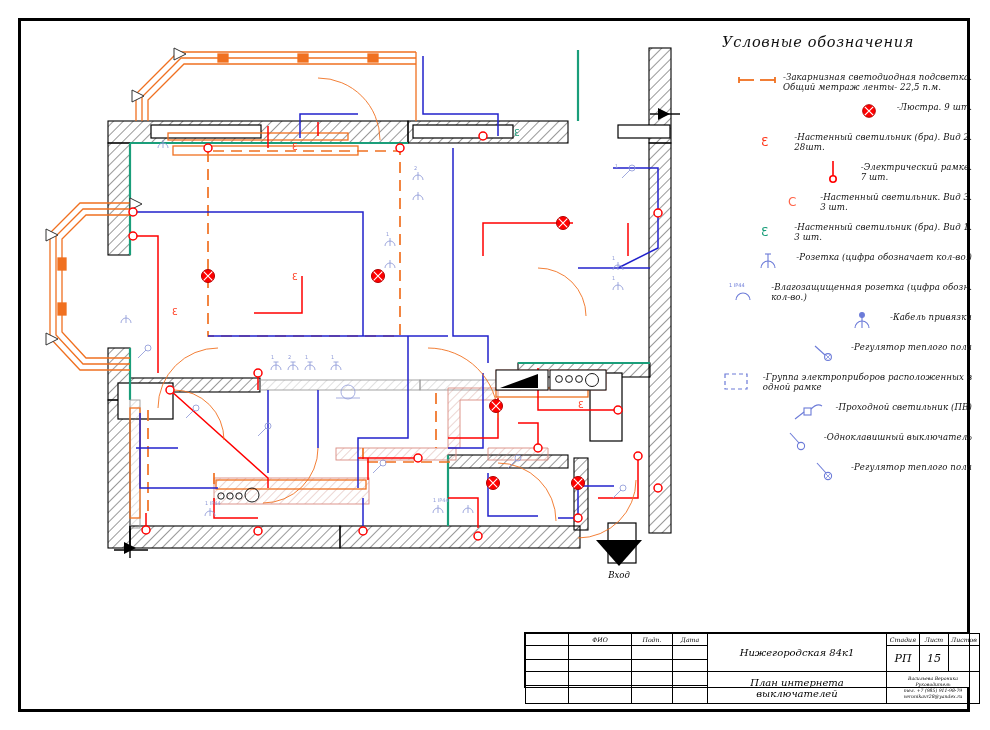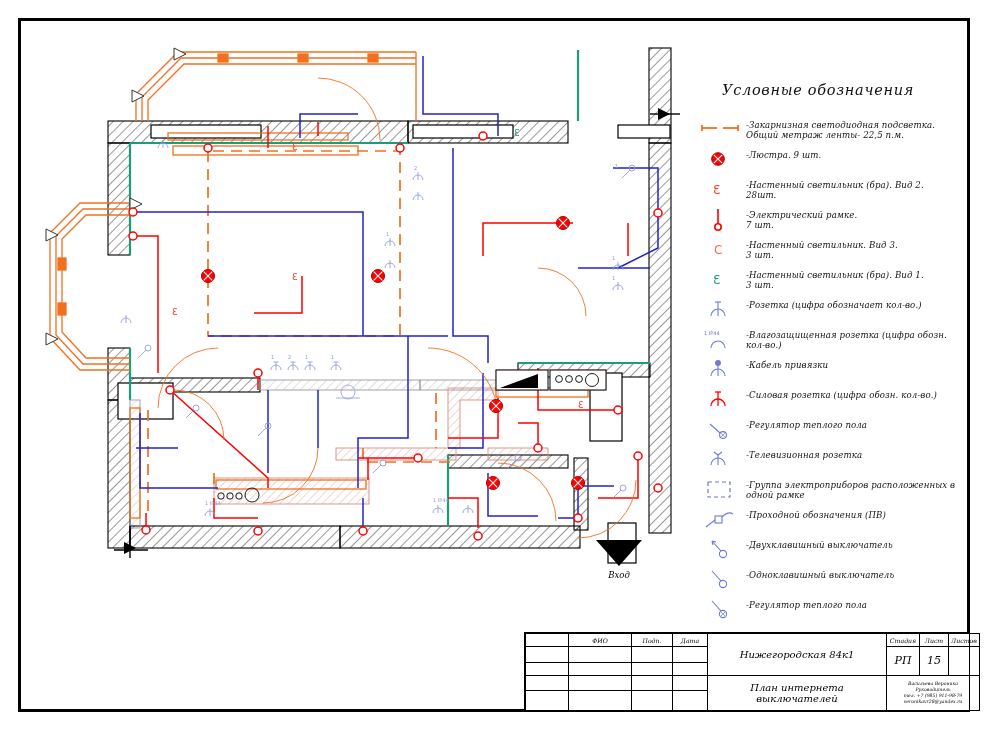--- a/index.html
+++ b/index.html
@@ -8,34 +8,34 @@
   #page{position:relative;width:990px;height:730px;background:#ffffff;}
 
   
   #frame{position:absolute;left:18px;top:18px;width:952px;height:694px;
          border:3px solid #000;box-sizing:border-box;}
 
   
   #plan{position:absolute;left:18px;top:18px;width:690px;height:600px;}
 
   
-  #legend{position:absolute;left:700px;top:34px;width:272px;margin-top:48px;}
+  #legend{position:absolute;left:700px;top:34px;width:272px;}
   #legend-title{font-family:"DejaVu Serif",serif;font-style:italic;
                 font-size:14.5px;color:#111;letter-spacing:.7px;
                 margin:0 0 18px 22px;white-space:nowrap;}
   .leg-row{position:relative;display:flex;align-items:flex-start;
-           margin-bottom:4px;min-height:26px;}
+           margin-bottom:4px;min-height:26px;justify-content:flex-end;}
   .leg-sym{flex:0 0 46px;height:26px;position:relative;}
   .leg-sym svg{position:absolute;left:0;top:0;}
   .leg-txt{font-family:"DejaVu Serif",serif;font-style:italic;
            font-size:8.6px;line-height:10.4px;color:#111;
            padding-top:4px;letter-spacing:.1px;}
 
   
-  #tblock{position:absolute;left:524px;top:632px;width:446px;height:80px;
+  #tblock{position:absolute;left:524px;top:632px;width:446px;height:56px;
           border:1.6px solid #000;box-sizing:border-box;background:#fff;}
   #tblock table{border-collapse:collapse;width:100%;height:100%;
                 table-layout:fixed;}
   #tblock td{border:0.9px solid #000;padding:0;text-align:center;
              vertical-align:middle;
              font-family:"DejaVu Serif",serif;font-style:italic;color:#000;}
   .th-c{font-size:6.2px;}
   .blank{}
   .big-c{font-size:10px;}
   .st-c{font-size:11px;}
@@ -526,58 +526,34 @@
             <g stroke="#6C7BD8" stroke-width="1.1" fill="none" transform="translate(18,20)">
           <path d="M-7 0 A 7 7 0 0 1 7 0"></path>
               <path d="M0 0 L0 -12"></path>
           <circle cx="0" cy="-13" r="2.4" fill="#6C7BD8"></circle>
             </g>
           </svg>
       </div>
       <div class="leg-txt">-Кабель привязки</div>
     </div>
 
-    <div class="leg-row">
-      <div class="leg-sym">
-        <svg width="46" height="26">
-            <g stroke="#FF0000" stroke-width="1.3" fill="none" transform="translate(18,20)">
-          <path d="M-7 0 A 7 7 0 0 1 7 0"></path>
-              <path d="M0 0 L0 -14"></path>
-          <path d="M-3 -14 L3 -14"></path>
-            </g>
-          </svg>
-      </div>
-      <div class="leg-txt">-Силовая розетка (цифра обозн. кол-во.)</div>
-    </div>
 
     <div class="leg-row">
       <div class="leg-sym">
         <svg width="46" height="26">
             <g stroke="#6C7BD8" stroke-width="1.1" fill="none">
           <path d="M10 8 L20 17"></path>
               <circle cx="23" cy="19" r="3.4"></circle>
           <path d="M21 17 L25 21 M25 17 L21 21" stroke-width="0.7"></path>
             </g>
           </svg>
       </div>
       <div class="leg-txt">-Регулятор теплого пола</div>
     </div>
 
-    <div class="leg-row">
-      <div class="leg-sym">
-        <svg width="46" height="26">
-            <g stroke="#6C7BD8" stroke-width="1.1" fill="none" transform="translate(18,19)">
-          <path d="M-7 0 A 7 7 0 0 1 7 0"></path>
-              <path d="M0 0 L0 -10"></path>
-          <path d="M-4 -13 L0 -10 L4 -13"></path>
-            </g>
-          </svg>
-      </div>
-      <div class="leg-txt">-Телевизионная розетка</div>
-    </div>
 
     <div class="leg-row">
       <div class="leg-sym">
         <svg width="46" height="26">
             <rect x="8" y="6" width="22" height="15" fill="none" stroke="#6C7BD8" stroke-width="1.2" stroke-dasharray="4 3"></rect>
           </svg>
       </div>
       <div class="leg-txt">
           <div>-Группа электроприборов расположенных в</div>
           <div>одной рамке</div>
@@ -587,35 +563,23 @@
     <div class="leg-row">
       <div class="leg-sym">
         <svg width="46" height="26">
             <g stroke="#6C7BD8" stroke-width="1.1" fill="none">
           <path d="M6 21 L15 14"></path>
               <rect x="15" y="10" width="7" height="7"></rect>
           <path d="M22 11 C27 6 30 6 33 8"></path>
             </g>
           </svg>
       </div>
-      <div class="leg-txt">-Проходной обозначения (ПВ)</div>
-    </div>
-
-    <div class="leg-row">
-      <div class="leg-sym">
-        <svg width="46" height="26">
-            <g stroke="#6C7BD8" stroke-width="1.1" fill="none">
-          <path d="M12 5 L21 15"></path>
-              <path d="M12 5 L16 6 M12 5 L13 9"></path>
-          <circle cx="23" cy="18" r="3.6"></circle>
-            </g>
-          </svg>
-      </div>
-      <div class="leg-txt">-Двухклавишный выключатель</div>
-    </div>
+      <div class="leg-txt">-Проходной светильник (ПВ)</div>
+    </div>
+
 
     <div class="leg-row">
       <div class="leg-sym">
         <svg width="46" height="26">
             <g stroke="#6C7BD8" stroke-width="1.1" fill="none">
           <path d="M12 5 L21 15"></path>
               <circle cx="23" cy="18" r="3.6"></circle>
             </g>
           </svg>
       </div>

